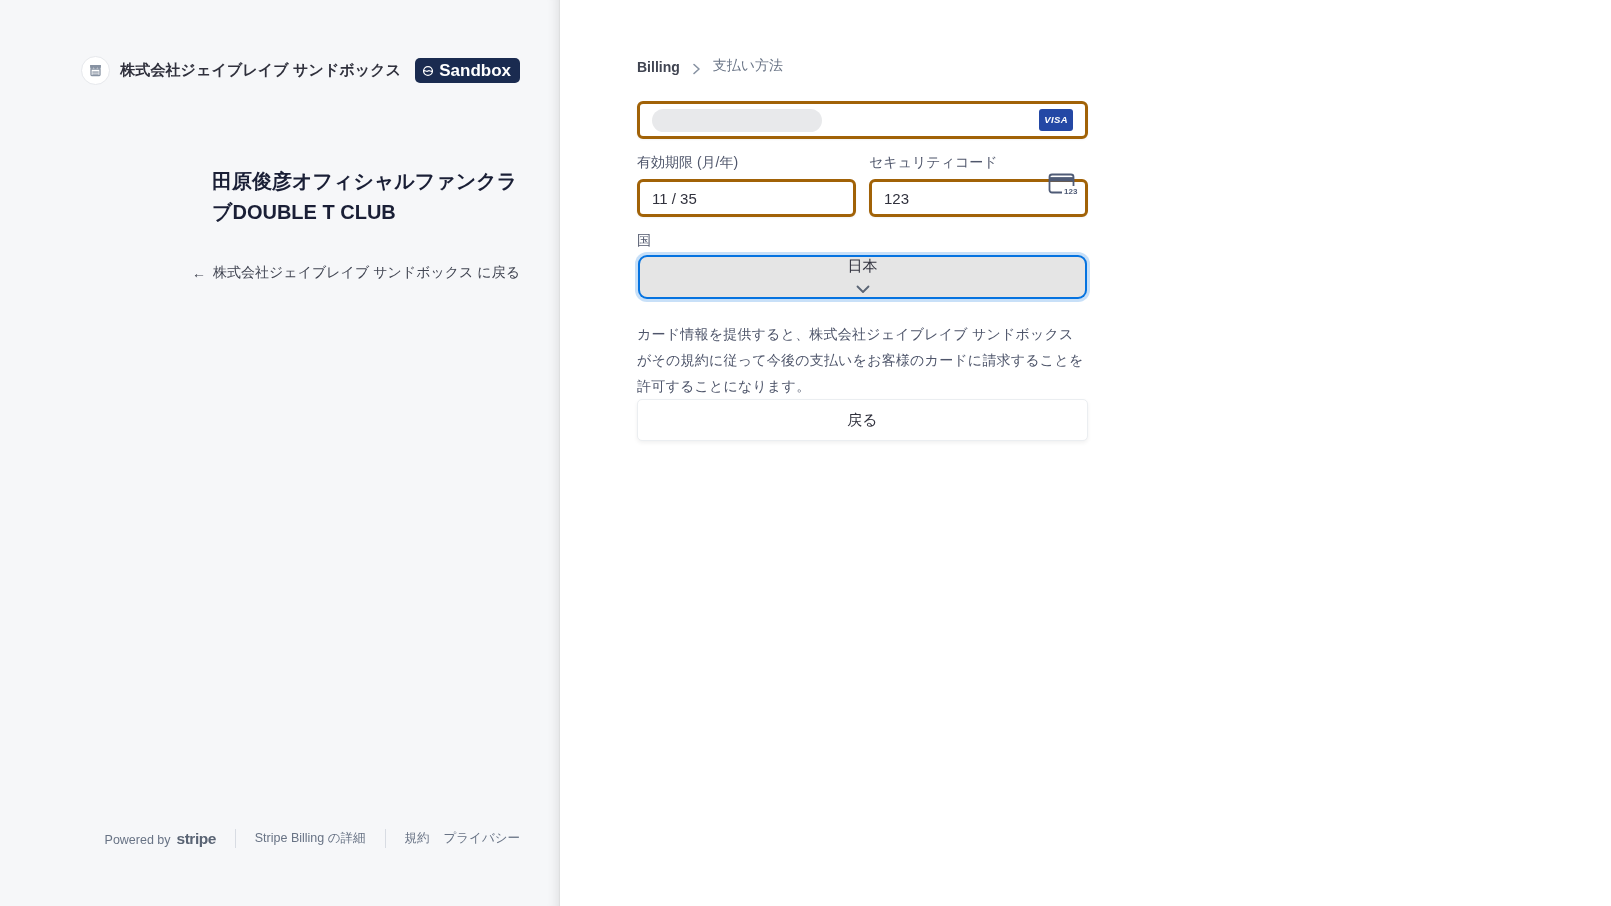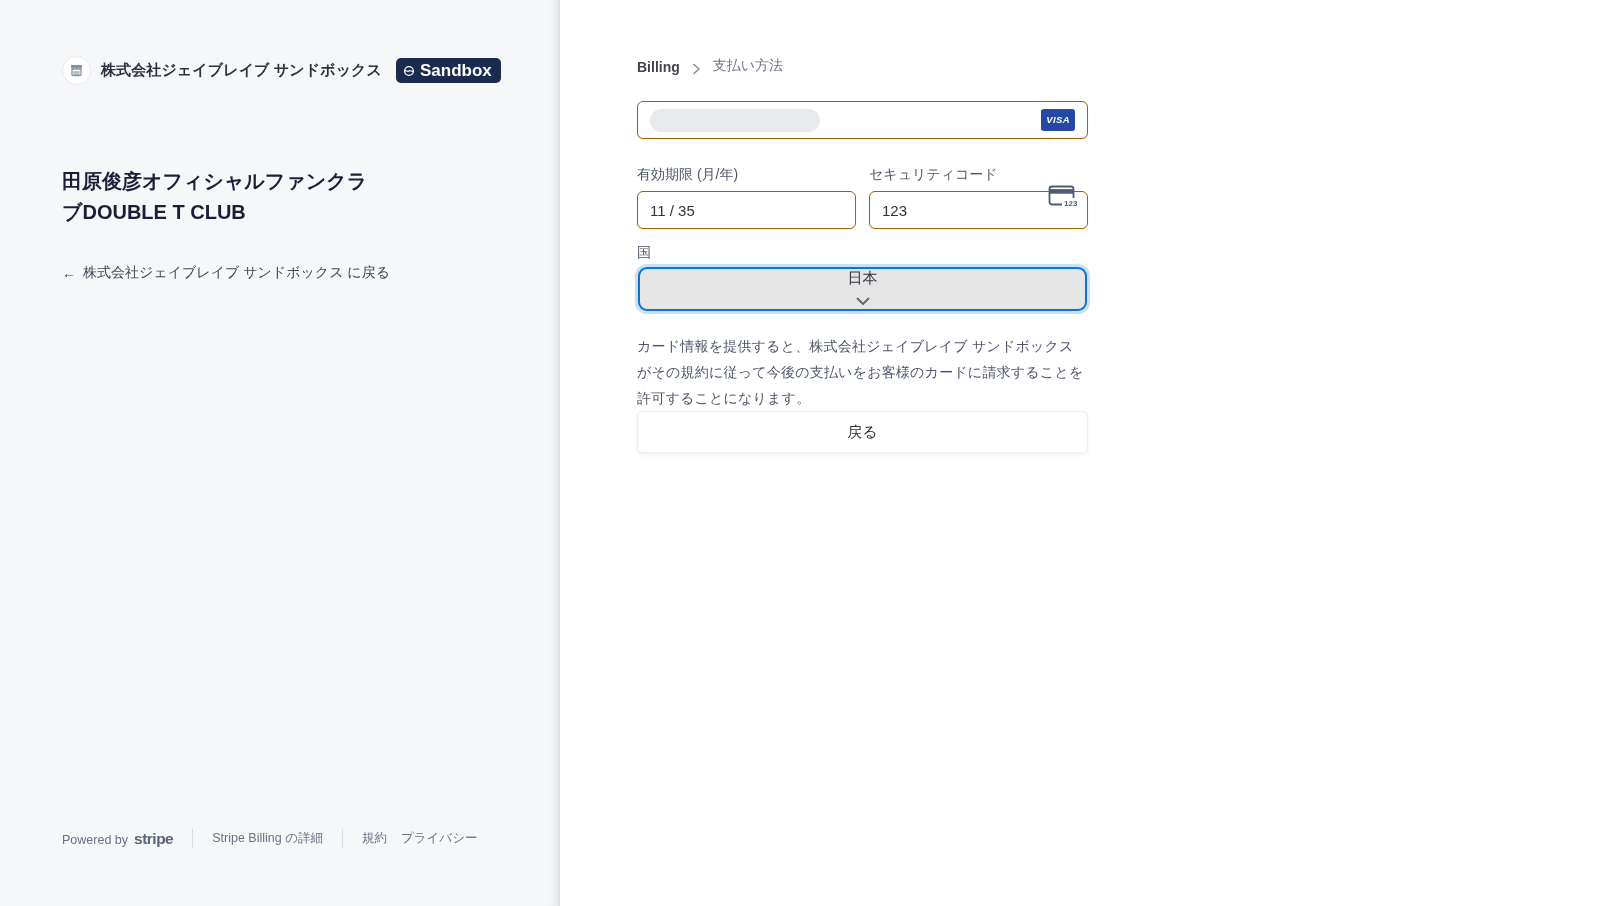--- a/index.html
+++ b/index.html
@@ -15,20 +15,21 @@
   
   .sidebar {
     width: 560px;
     min-width: 560px;
     height: 100%;
     background: #f6f7f9;
     box-shadow: inset -14px 0 14px -14px rgba(0,0,0,0.14), inset -1px 0 0 rgba(0,0,0,0.03);
     display: flex;
     flex-direction: column;
     padding: 56px 40px 58px 62px;
+    align-items: flex-end;
   }
   .merchant-header { display: flex; align-items: center; gap: 10px; }
   .merchant-avatar {
     width: 29px; height: 29px; border-radius: 50%;
     background: #ffffff; border: 1px solid #e6e8ec;
     display: flex; align-items: center; justify-content: center;
     flex-shrink: 0;
   }
   .merchant-name { font-size: 15px; font-weight: 700; color: #30313d; letter-spacing: 0.1px; }
   .sandbox-badge {
@@ -69,40 +70,40 @@
   .breadcrumb { display: flex; align-items: flex-end; gap: 12px; font-size: 14px; }
   .crumb-root { font-weight: 700; color: #414552; cursor: pointer; }
   .crumb-sep { display: inline-flex; align-items: center; }
   .crumb-current { color: #687385; }
   .page-title { margin-top: 30px; font-size: 28px; font-weight: 700; color: #1a1f36; letter-spacing: 0.2px; }
 
   .payment-form { width: 451px; margin-top: 26px; }
   .field-label { display: block; font-size: 14px; color: #4f566b; margin-bottom: 7px; }
   .text-input {
     width: 100%; height: 38px;
-    border: 1px solid #a16207; border-radius: 6px;
+    border: 3px solid #a16207; border-radius: 6px;
     background: #ffffff;
     box-shadow: 0 1px 2px rgba(0,0,0,0.05);
     font-size: 15px; color: #30313d;
     padding: 0 12px;
     font-family: "Liberation Sans", "DejaVu Sans", sans-serif;
     outline: none;
   }
   .card-input {
     display: flex; align-items: center; justify-content: space-between;
     cursor: text;
   }
   .masked-blob { width: 170px; height: 23px; border-radius: 12px; background: #e8e9eb; }
   .visa-badge {
     background: #2448a5; color: #ffffff;
     font-size: 9.5px; font-weight: 700; font-style: italic;
     letter-spacing: 0.4px;
     padding: 6px 5px; border-radius: 3px; line-height: 1;
   }
-  .field-row { display: flex; gap: 13px; margin-top: 27px; }
+  .field-row { display: flex; gap: 13px; margin-top: 15px; }
   .field-row .field { flex: 1; }
   .cvc-wrap { position: relative; }
   .cvc-wrap .text-input { padding-right: 44px; }
   .cvc-icon { position: absolute; right: 10px; top: 50%; transform: translateY(-50%); }
 
   .country-field { margin-top: 15px; }
   .select-input {
     width: 100%; height: 40px;
     border-radius: 7px; background: #e5e5e5;
     display: flex; align-items: center; justify-content: space-between;

